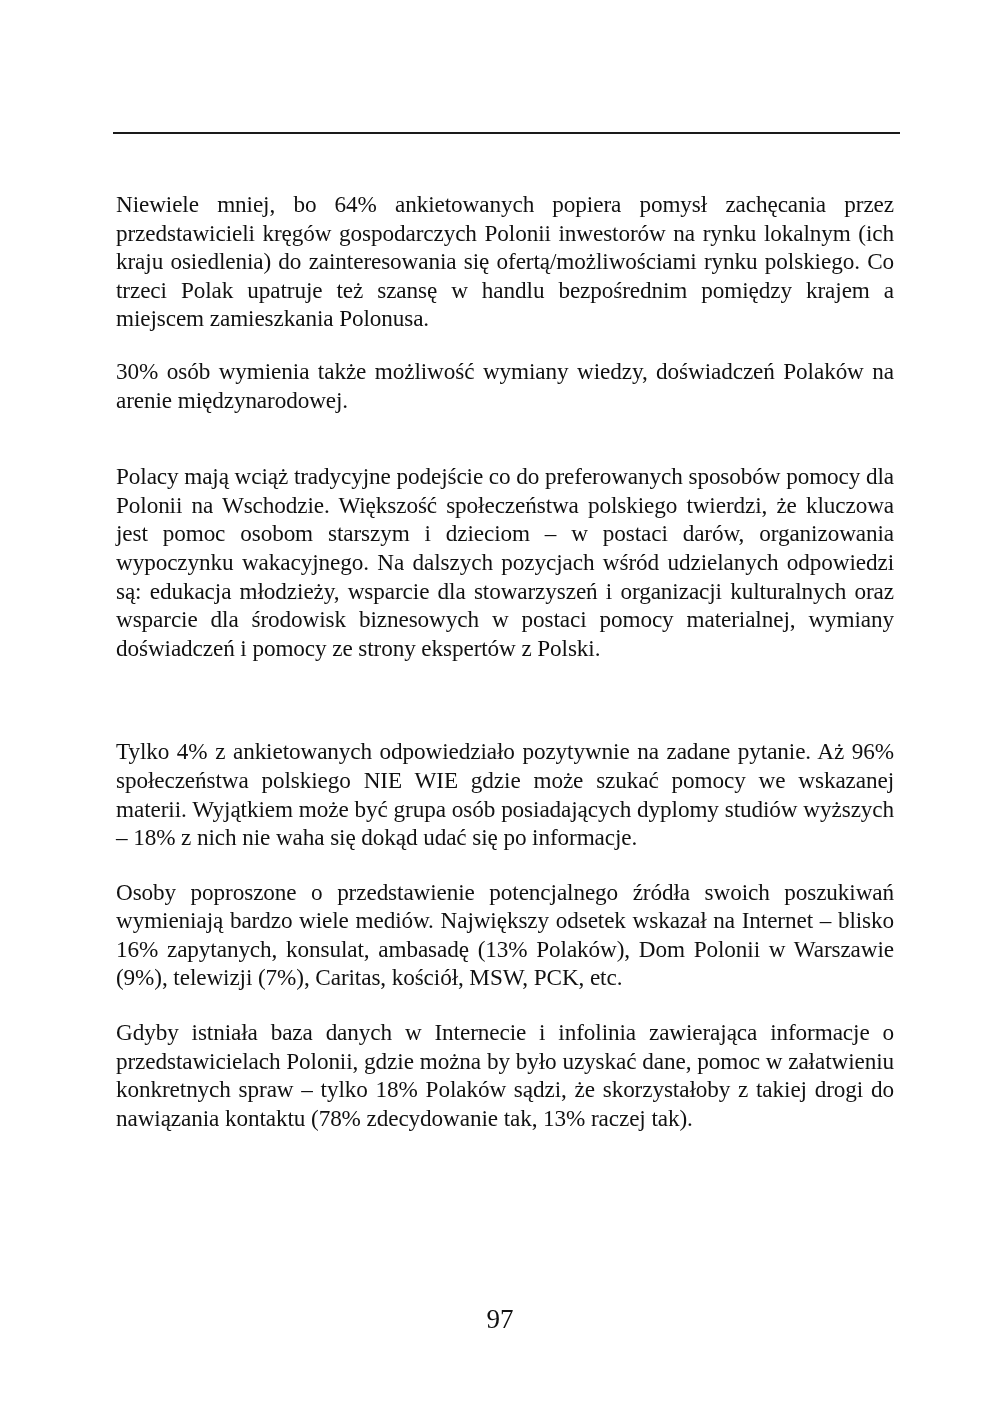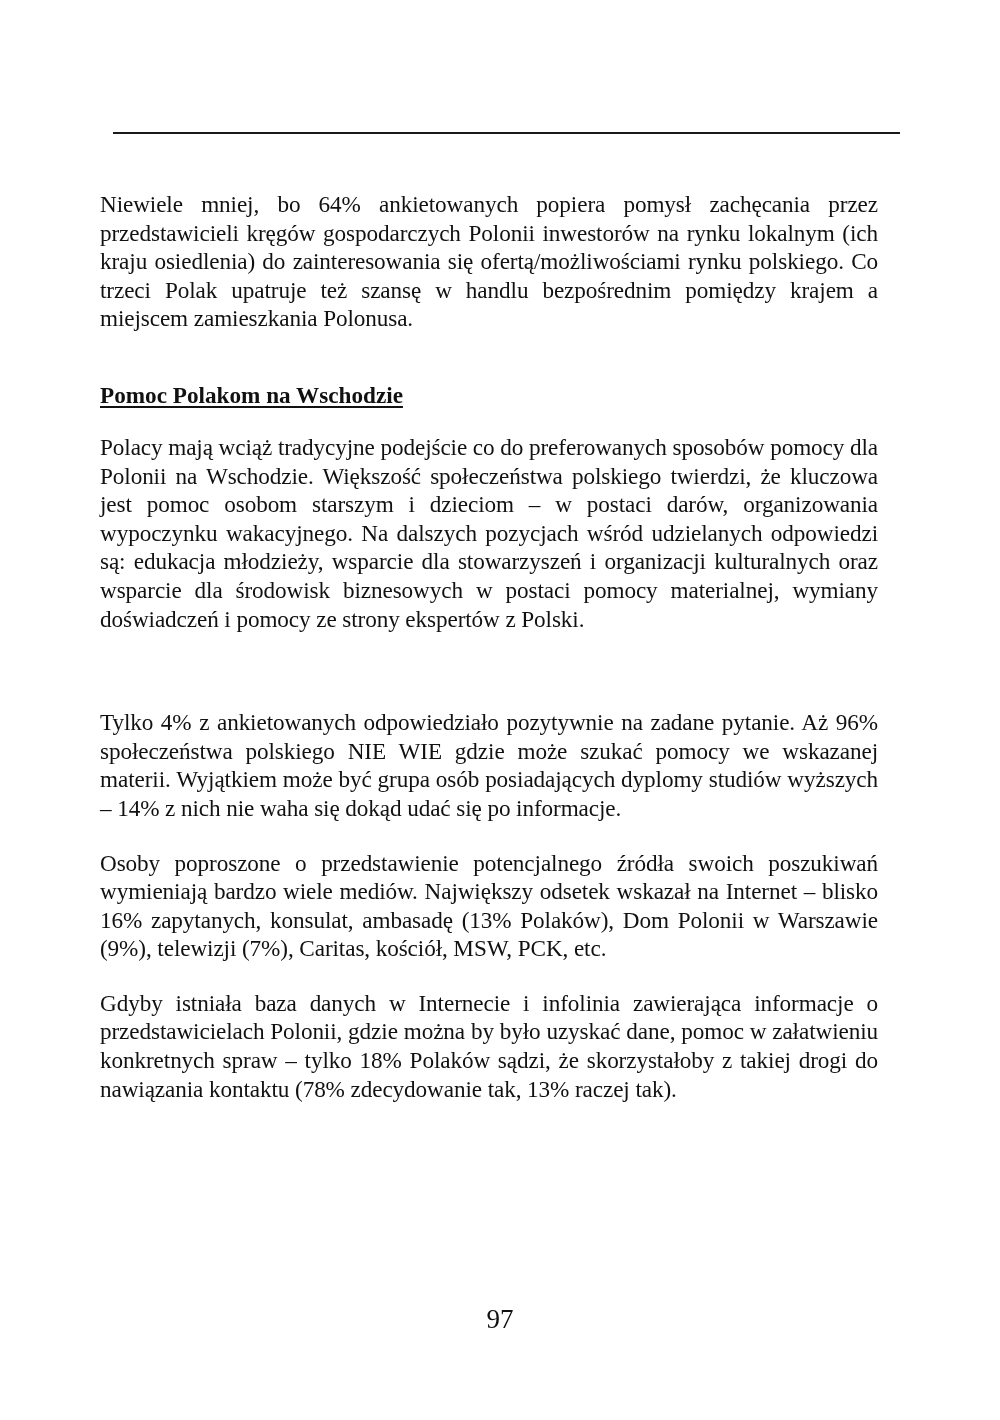--- a/index.html
+++ b/index.html
@@ -1,43 +1,43 @@
 <!DOCTYPE html>
 <html><head>
 <meta charset="utf-8">
 <style>
   html, body { margin: 0; padding: 0; background: #ffffff; }
   body { width: 1000px; height: 1420px; position: relative; overflow: hidden;
          font-family: "Liberation Serif", "DejaVu Serif", serif; color: #111; }
   .rule { position: absolute; left: 113px; top: 132px; width: 787px; height: 2px; background: #1a1a1a; }
-  .page { position: absolute; left: 100px; width: 778px; top: 190px; }
+  .page { position: absolute; left: 116px; width: 778px; top: 190px; }
   p { margin: 0; font-size: 23.2px; line-height: 28.6px; text-align: justify; letter-spacing: -0.1px; }
   h2 { margin: 0; font-size: 23.2px; line-height: 28px; font-weight: bold; text-decoration: underline;
        text-underline-offset: 3px; text-decoration-thickness: 2px; }
   .gap-p { height: 24px; }
   .gap-h { height: 24px; }
   .pnum { position: absolute; top: 1304px; left: 0; width: 1000px; text-align: center; font-size: 27px; }
 </style>
 </head>
 <body>
 
 <div class="rule"></div>
 
 <div class="page">
   <p>Niewiele mniej, bo 64% ankietowanych popiera pomysł zachęcania przez przedstawicieli kręgów gospodarczych Polonii inwestorów na rynku lokalnym (ich kraju osiedlenia) do zainteresowania się ofertą/możliwościami rynku polskiego. Co trzeci Polak upatruje też szansę w handlu bezpośrednim pomiędzy krajem a miejscem zamieszkania Polonusa.</p>
   <div class="gap-p"></div>
+  <p>30% osób wymienia także możliwość wymiany wiedzy, doświadczeń Polaków na arenie międzynarodowej.</p>
   <div class="gap-p"></div>
 
-  <h2>Pomoc Polakom na Wschodzie</h2>
   <div class="gap-h"></div>
   <p>Polacy mają  wciąż tradycyjne podejście co do preferowanych sposobów pomocy dla Polonii na Wschodzie. Większość społeczeństwa polskiego twierdzi, że kluczowa jest pomoc osobom starszym i dzieciom – w postaci darów, organizowania wypoczynku wakacyjnego. Na dalszych pozycjach wśród udzielanych odpowiedzi są: edukacja młodzieży, wsparcie dla stowarzyszeń i organizacji kulturalnych oraz wsparcie dla środowisk biznesowych w postaci pomocy materialnej, wymiany doświadczeń i pomocy ze strony ekspertów z Polski.</p>
   <div class="gap-p" style="height:27px"></div>
 
   <div class="gap-h"></div>
   <div class="gap-p"></div>
-  <p>Tylko 4% z ankietowanych odpowiedziało pozytywnie na zadane pytanie. Aż 96% społeczeństwa polskiego NIE WIE gdzie może szukać pomocy we wskazanej materii. Wyjątkiem może być grupa osób posiadających dyplomy studiów wyższych – 14% z nich nie waha się dokąd udać się po informacje.</p>
+  <p>Tylko 4% z ankietowanych odpowiedziało pozytywnie na zadane pytanie. Aż 96% społeczeństwa polskiego NIE WIE gdzie może szukać pomocy we wskazanej materii. Wyjątkiem może być grupa osób posiadających dyplomy studiów wyższych – 18% z nich nie waha się dokąd udać się po informacje.</p>
   <div class="gap-p" style="height:26px"></div>
   <p>Osoby poproszone o przedstawienie potencjalnego źródła swoich poszukiwań wymieniają bardzo wiele mediów. Największy odsetek wskazał na Internet – blisko 16% zapytanych, konsulat, ambasadę (13% Polaków), Dom Polonii w Warszawie (9%), telewizji (7%), Caritas, kościół, MSW, PCK, etc.</p>
   <div class="gap-p" style="height:26px"></div>
   <p>Gdyby istniała baza danych w Internecie i infolinia zawierająca informacje o przedstawicielach Polonii, gdzie można by było uzyskać dane, pomoc w załatwieniu konkretnych spraw – tylko 18% Polaków sądzi, że skorzystałoby z takiej drogi do nawiązania kontaktu (78% zdecydowanie tak, 13% raczej tak).</p>
 </div>
 
 <div class="pnum">97</div>
 
 </body></html>

